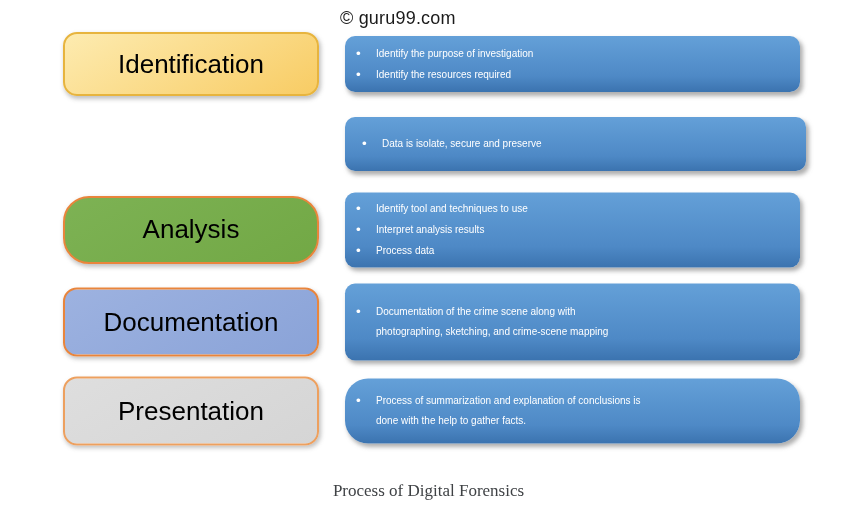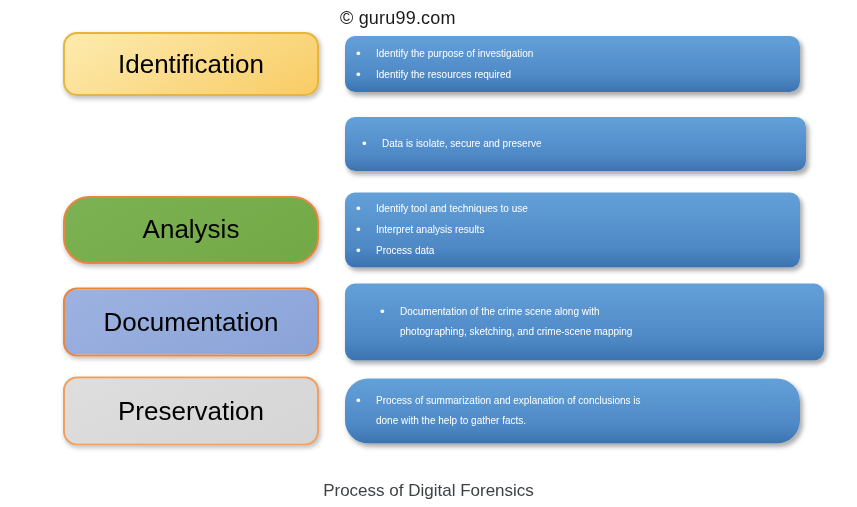--- a/index.html
+++ b/index.html
@@ -92,20 +92,21 @@
     line-height: 20px;
   }
   .caption {
     position: absolute;
     bottom: 6px;
     left: 0;
     width: 100%;
     text-align: center;
     font-size: 17px;
     color: #3f4245;
+    font-family: Liberation Serif, serif;
   }
 </style>
 </head>
 <body>
 
 <div class="canvas">
   <div class="copyright">© guru99.com</div>
   <div class="rows" id="rows">
       <div class="row" style="height: 64px;">
     <div class="stage-box" style="height: 60px; background: linear-gradient(150deg, rgb(253, 235, 176), rgb(248, 204, 100)); border-color: rgb(231, 180, 62);">
@@ -134,30 +135,30 @@
             <li>Identify tool and techniques to use</li>
             <li>Interpret analysis results</li>
             <li>Process data</li>
           </ul>
     </div>
   </div>
       <div class="row" style="height: 77px;">
     <div class="stage-box" style="height: 65px; background: linear-gradient(150deg, rgb(157, 178, 224), rgb(138, 163, 216)); border-color: rgb(233, 133, 60);">
       <span class="stage-label">Documentation</span>
     </div>
-    <div class="info-box" style="height: 77px; background: linear-gradient(rgb(100, 160, 216) 0%, rgb(78, 137, 198) 72%, rgb(59, 115, 175) 100%); padding-left: 24px;">
+    <div class="info-box" style="height: 77px; background: linear-gradient(rgb(100, 160, 216) 0%, rgb(78, 137, 198) 72%, rgb(59, 115, 175) 100%);">
       <ul class="points">
             <li>Documentation of the crime scene along with
 photographing, sketching, and crime-scene mapping</li>
           </ul>
     </div>
   </div>
       <div class="row" style="height: 69px;">
     <div class="stage-box" style="height: 65px; background: linear-gradient(150deg, rgb(222, 222, 222), rgb(213, 213, 213)); border-color: rgb(237, 160, 95);">
-      <span class="stage-label">Preservation</span>
+      <span class="stage-label">Presentation</span>
     </div>
     <div class="info-box" style="height: 65px; background: linear-gradient(rgb(100, 160, 216) 0%, rgb(78, 137, 198) 72%, rgb(59, 115, 175) 100%); border-radius: 23px;">
       <ul class="points">
             <li>Process of summarization and explanation of conclusions is
 done with the help to gather facts.</li>
           </ul>
     </div>
   </div>
     </div>
   <div class="caption">Process of Digital Forensics</div>

